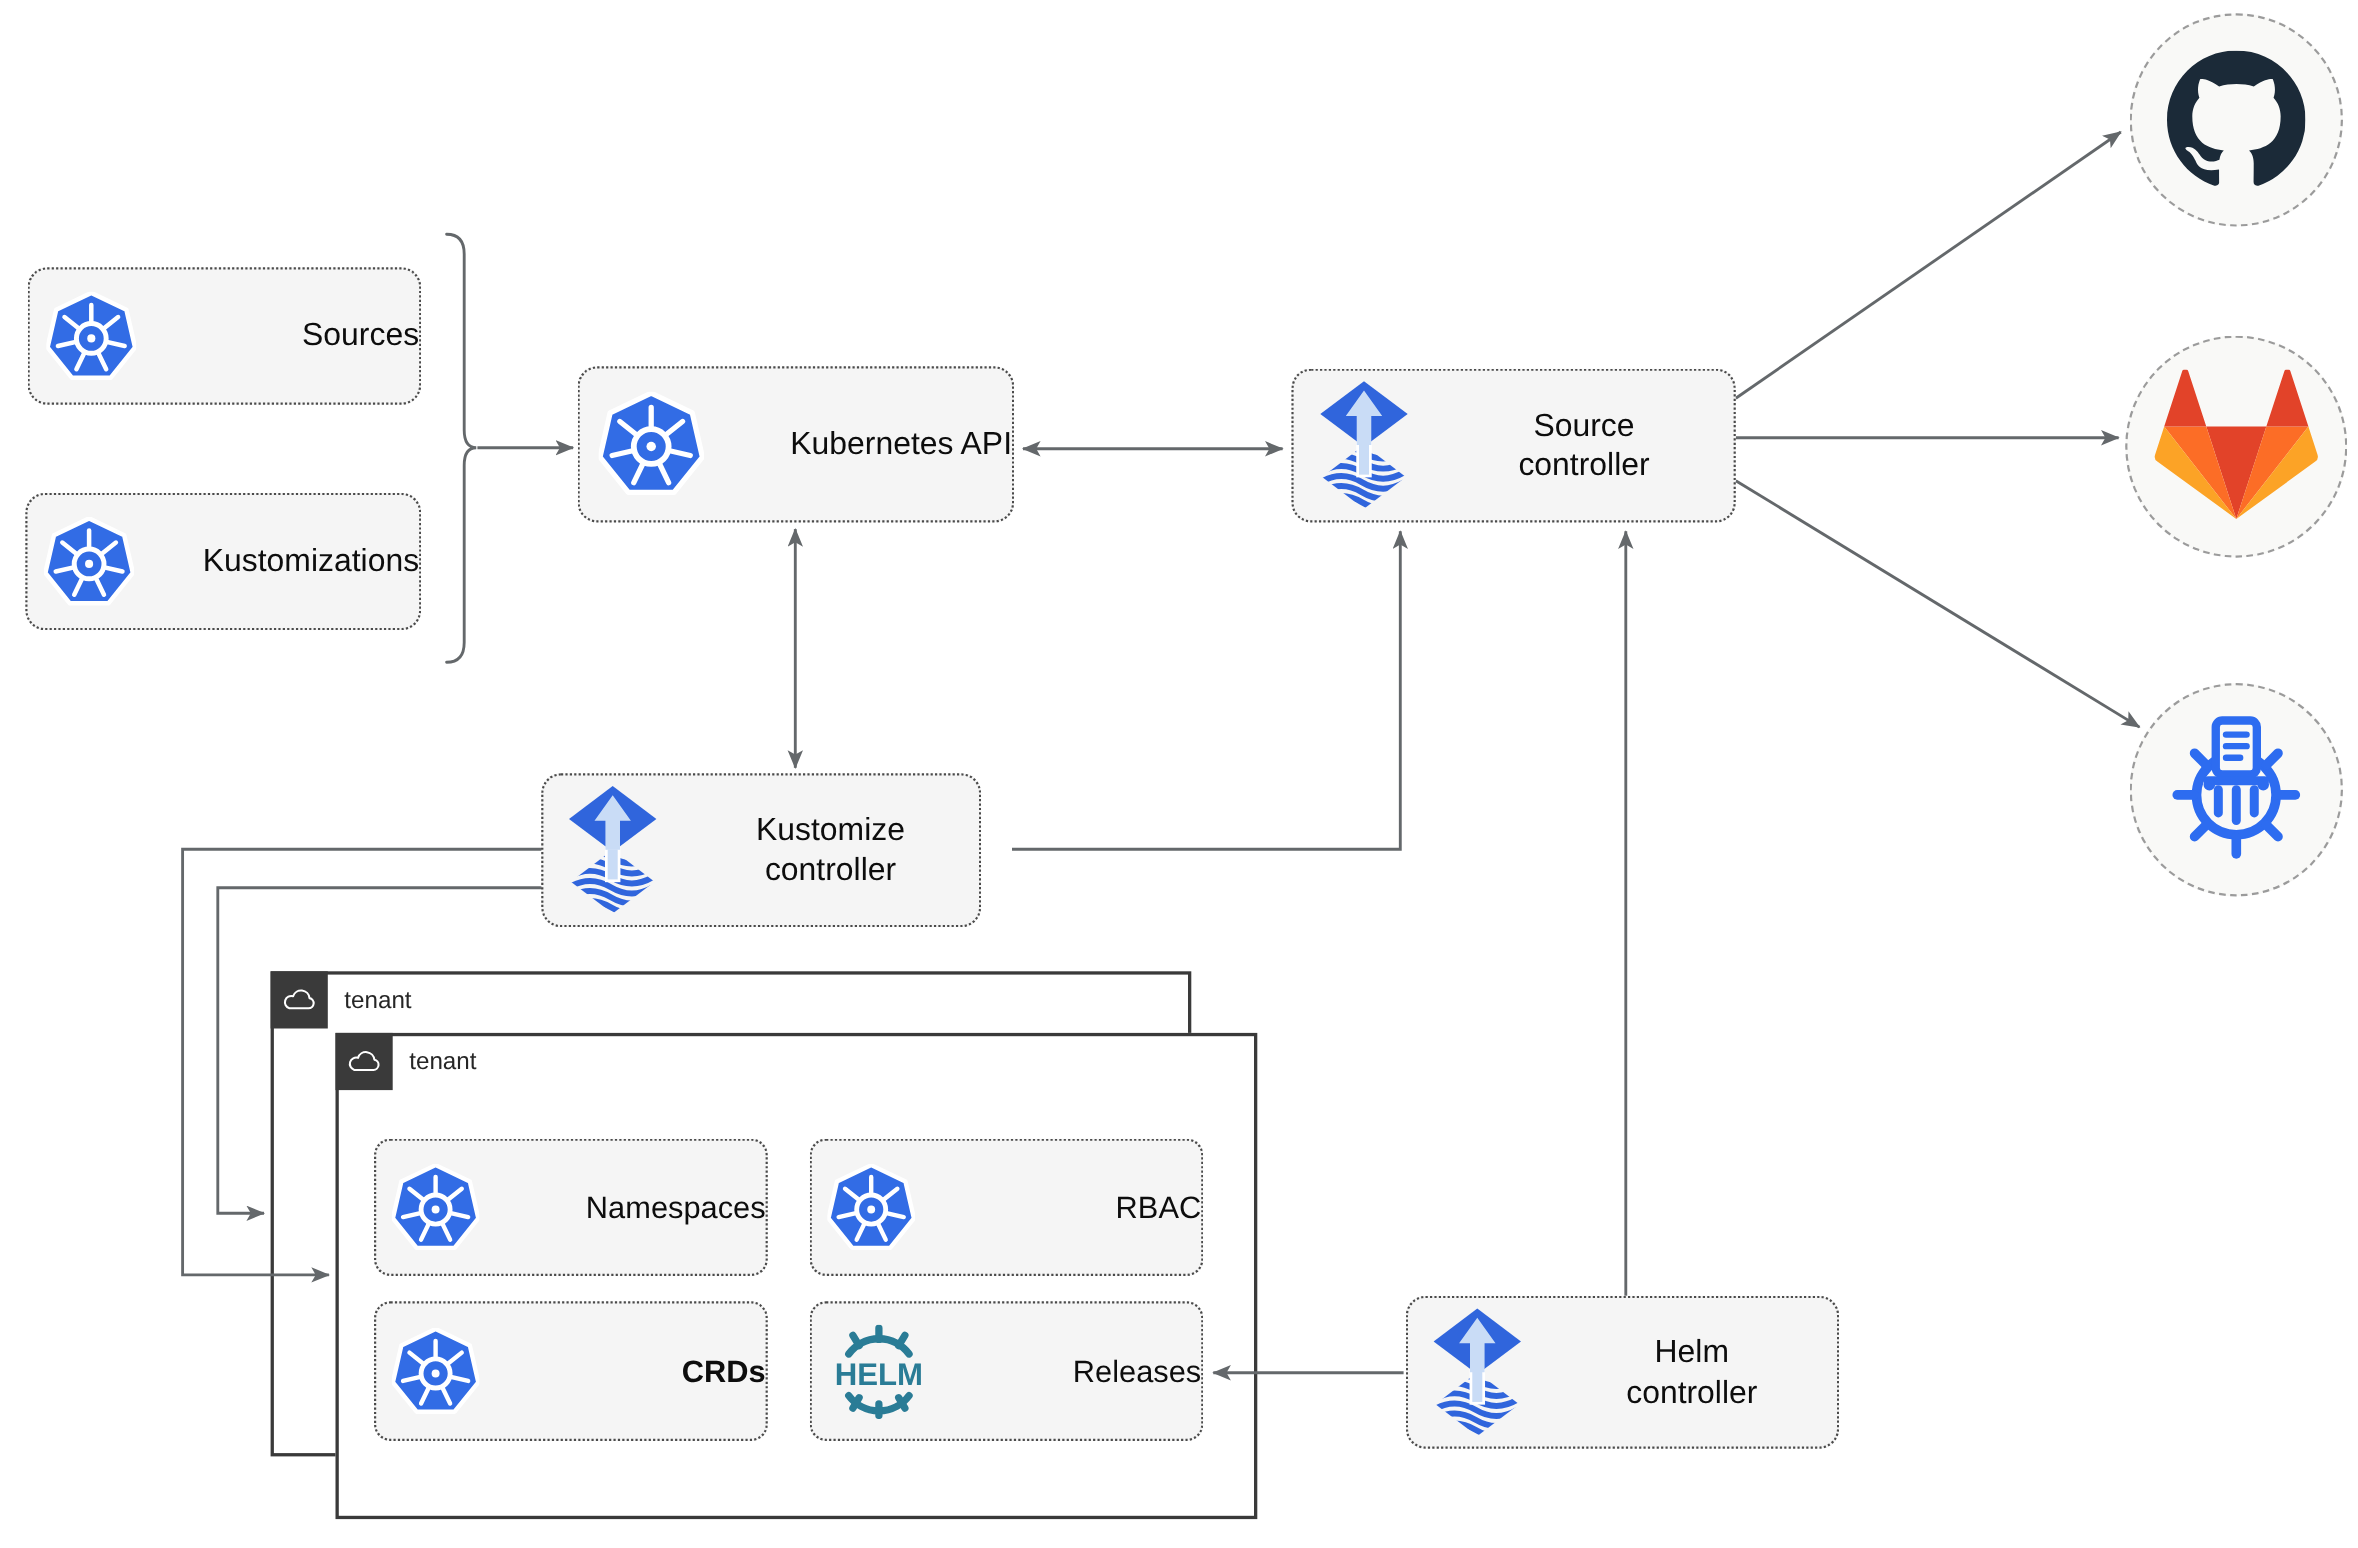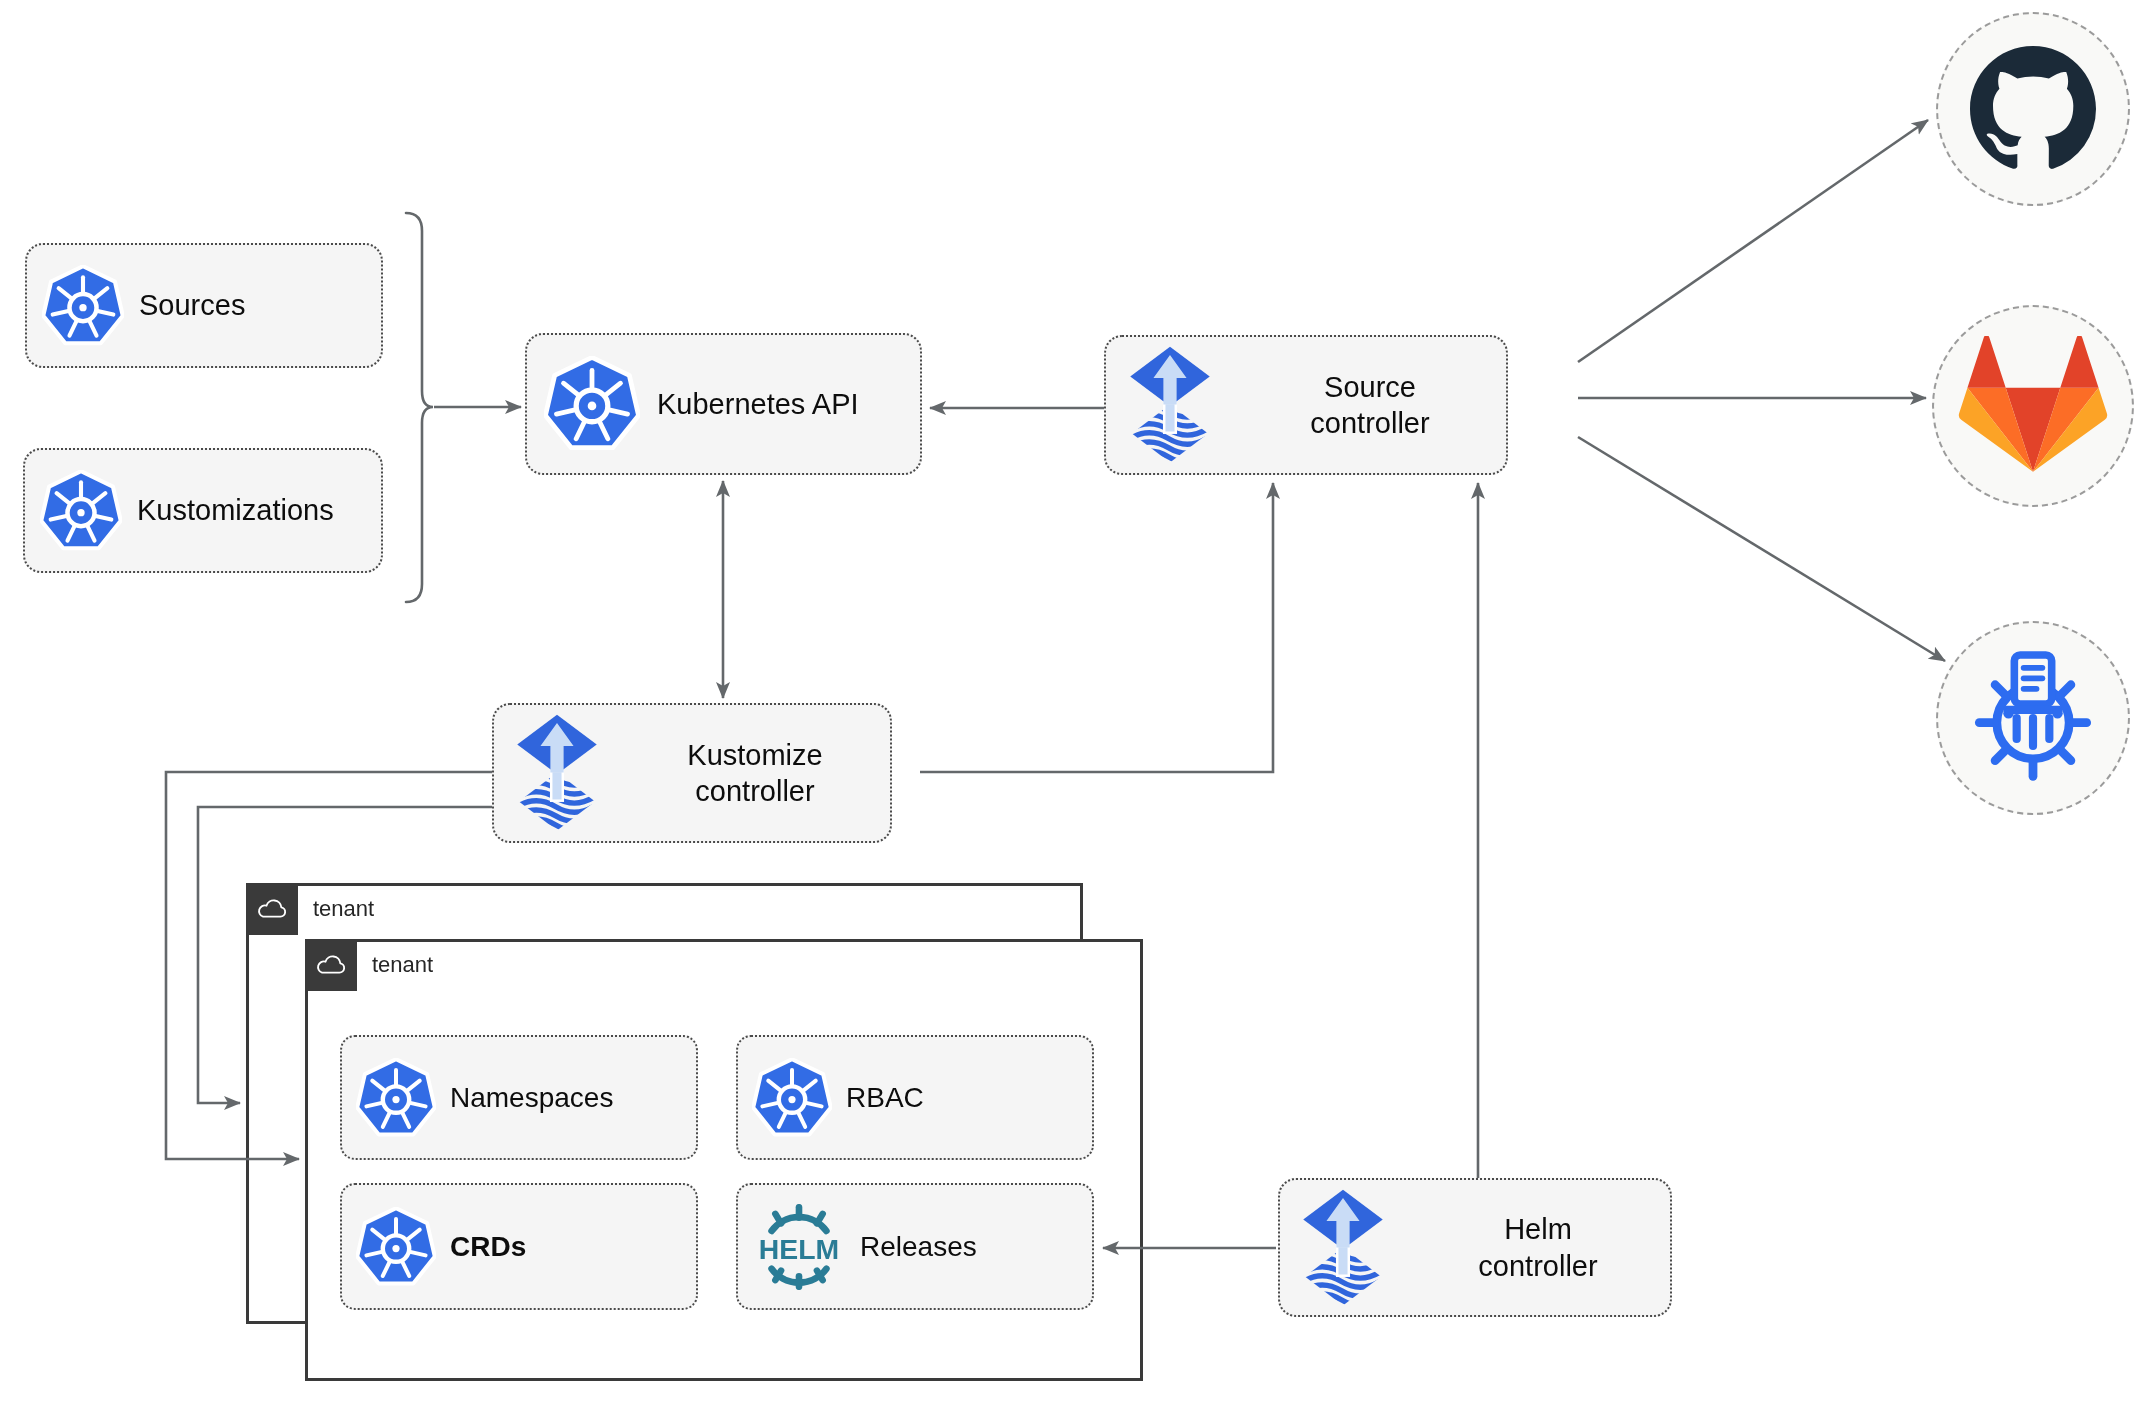--- a/index.html
+++ b/index.html
@@ -2,21 +2,21 @@
 <html style="--node-fill: #f5f5f5; --node-border: #4a4a4a; --line: #64686b; --k8s-blue: #326ce5; --flux-blue: #3065dc; --flux-arrow: #c9dcf6; --helm-teal: #2a7c96; --cm-blue: #2d6cf0; --github-dark: #1b2a38; --gitlab-red: #e24329; --gitlab-orange: #fc6d26; --gitlab-amber: #fca326; --tenant-dark: #3a3a3a; --ext-fill: #f9f9f7; --ext-border: #9b9b9b;"><head>
 <meta charset="utf-8">
 <style>
   html,body{margin:0;padding:0;background:#fff;}
   .canvas{position:relative;width:2144px;height:1407px;background:#fff;
           font-family:"Liberation Sans",sans-serif;overflow:hidden;}
   .node{position:absolute;background:var(--node-fill,#f5f5f5);
         border:2px dotted var(--node-border,#4a4a4a);border-radius:18px;
         display:flex;align-items:center;z-index:10;box-sizing:border-box;}
   .node .ic{flex:0 0 auto;display:flex;align-items:center;justify-content:center;}
-  .node .lbl{flex:1 1 auto;text-align:left;font-size:29px;color:#0d0d0d;line-height:1.25;}
+  .node .lbl{flex:1 1 auto;text-align:right;font-size:29px;color:#0d0d0d;line-height:1.25;}
   .lblwrap{display:flex;justify-content:center;flex:1 1 auto;}
   .lbl2{text-align:center;font-size:29px;color:#0d0d0d;line-height:1.25;}
   .tenant{position:absolute;background:#fff;border:3px solid var(--tenant-dark,#3a3a3a);box-sizing:border-box;}
   .tenant .hdr{position:absolute;left:-3px;top:-3px;width:52px;height:52px;
         background:var(--tenant-dark,#3a3a3a);display:flex;align-items:center;justify-content:center;}
   .tenant .tlbl{position:absolute;left:64px;top:-3px;height:52px;display:flex;align-items:center;
         font-size:22px;color:#262626;}
   .ext{position:absolute;border-radius:50%;border:2.5px dashed var(--ext-border,#9b9b9b);
        background:var(--ext-fill,#f9f9f7);display:flex;align-items:center;justify-content:center;
        z-index:10;box-sizing:border-box;}
@@ -183,21 +183,21 @@
 
   <div class="node" style="left:525px;top:333px;width:397px;height:142px;">
     <span class="ic" style="width:130px;">
       <svg width="96" height="96">
           <use href="#ic-k8s"></use>
         </svg>
       </span>
     <span class="lbl">Kubernetes API</span>
   </div>
 
-  <div class="node" style="left:1104px;top:335px;width:404px;height:140px;">
+  <div class="node" style="left:1174px;top:335px;width:404px;height:140px;">
     <span class="ic" style="width:128px;">
       <svg width="84" height="120">
           <use href="#ic-flux"></use>
         </svg>
       </span>
     <span class="lblwrap">
         <span class="lbl2" style="width:180px;">Source controller</span>
       </span>
   </div>
 

